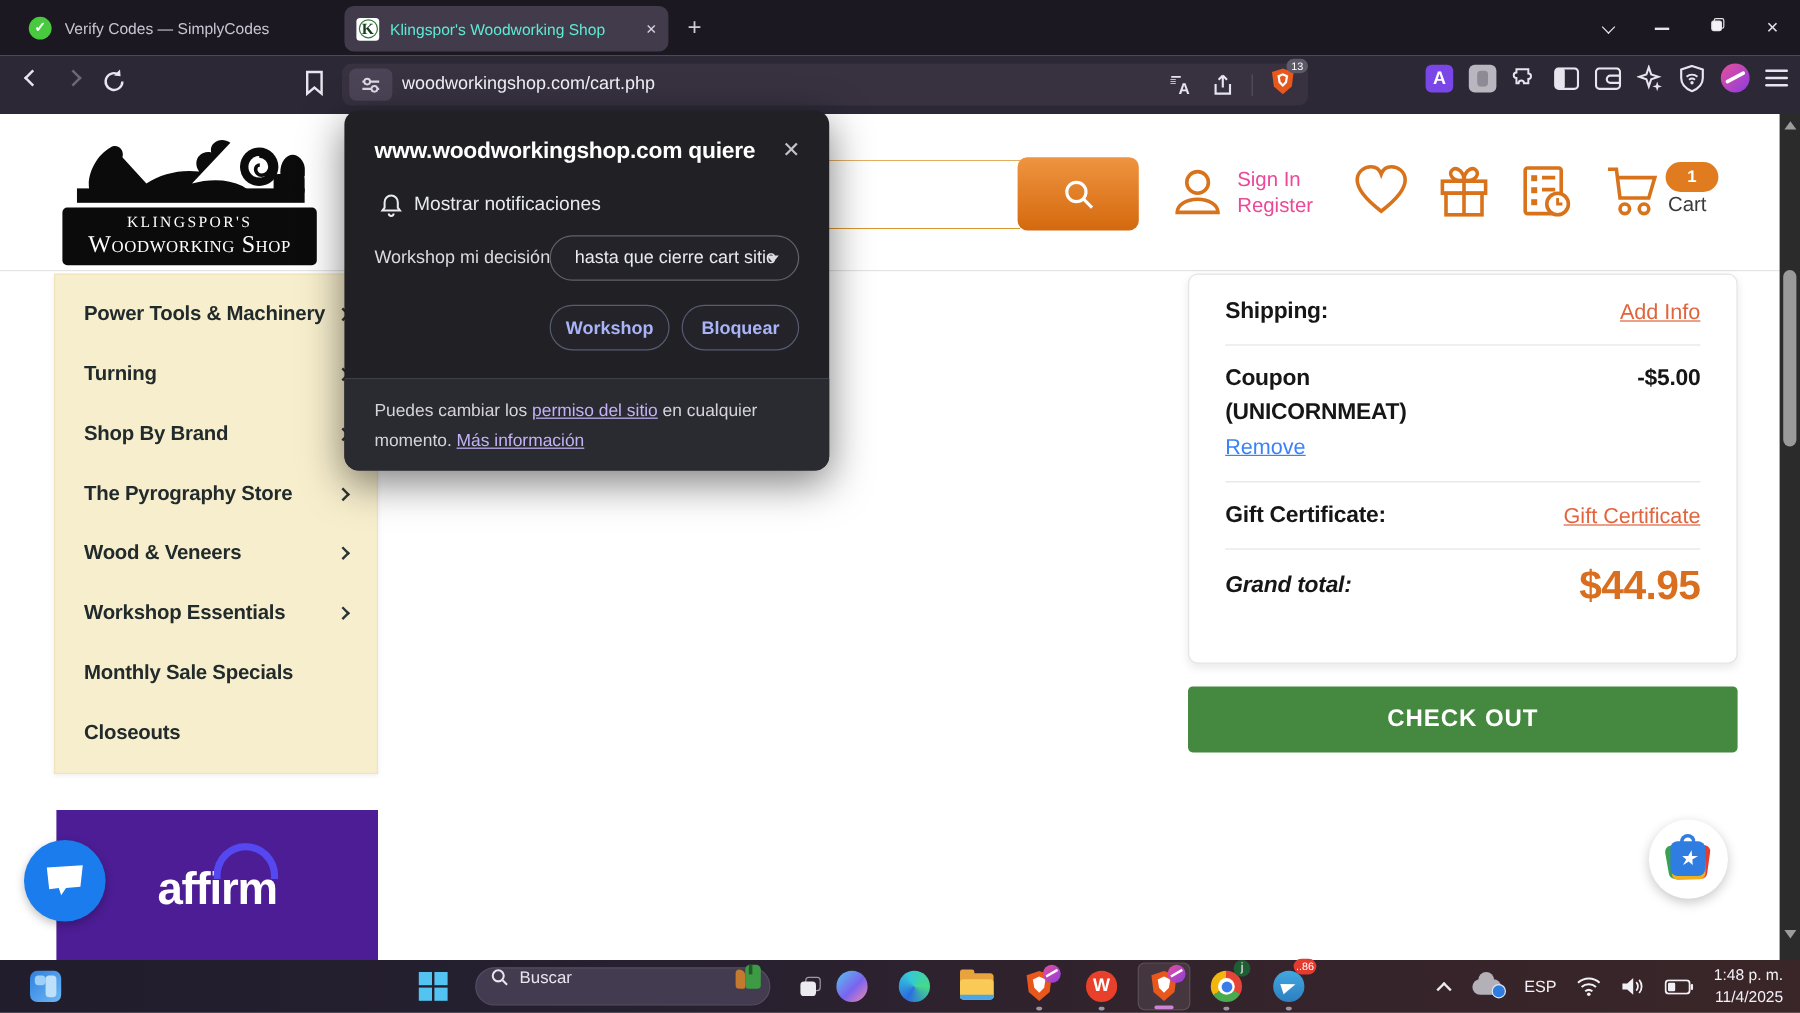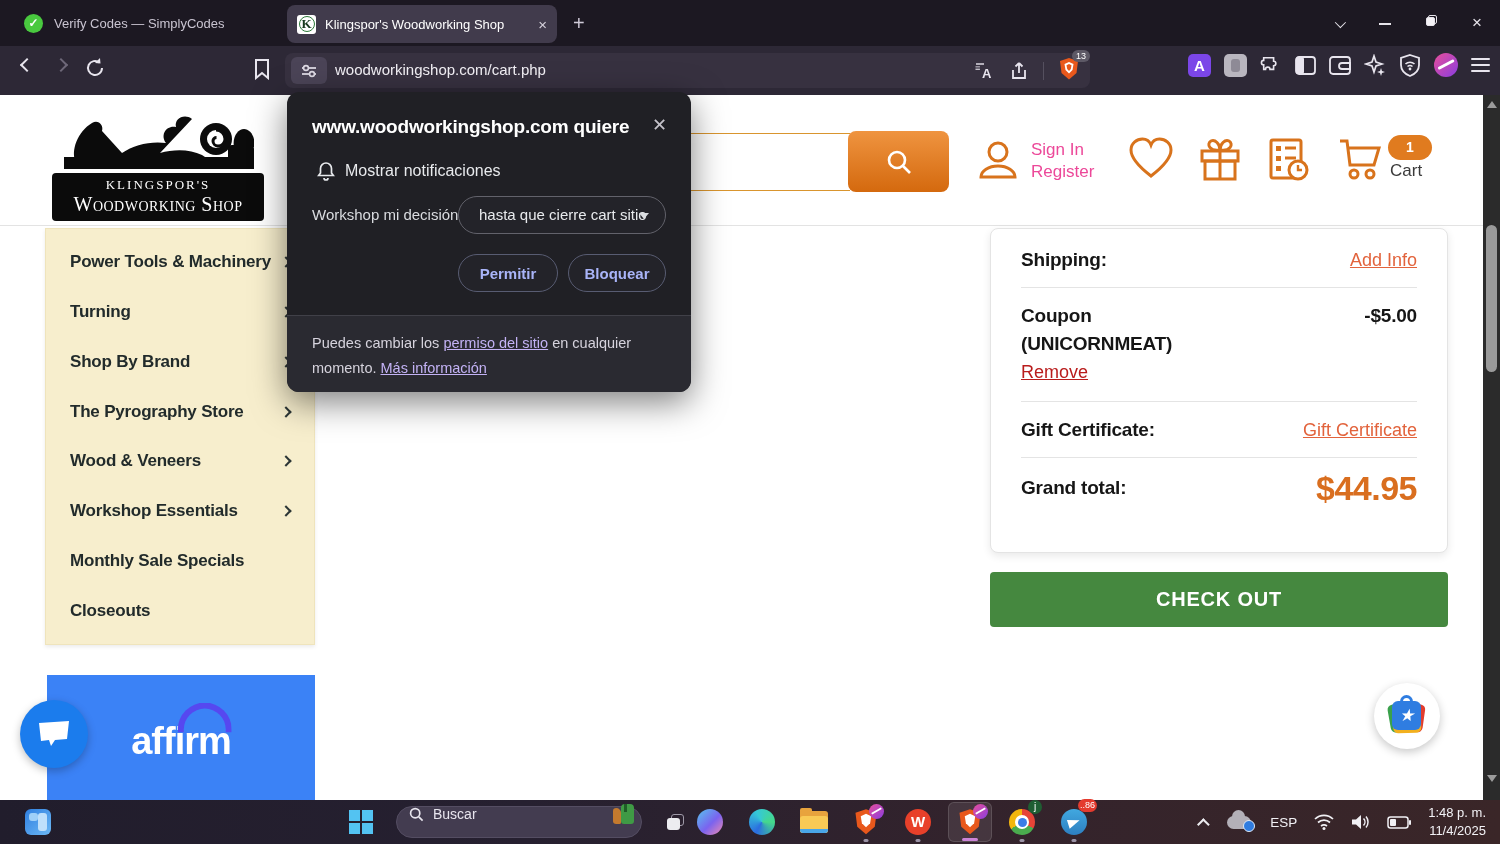--- a/index.html
+++ b/index.html
@@ -8,21 +8,21 @@
   .abs { position:absolute; }
 
   
   #tabbar { position:absolute; top:0; left:0; width:1500px; height:46px; background:#1c1822; }
   .tab-inactive { position:absolute; left:10px; top:0; height:46px; display:flex; align-items:center; gap:11px; padding:0 14px; }
   .tab-inactive .favicon { width:19px; height:19px; border-radius:50%; background:#49c93f; color:#fff; font-size:12px; font-weight:bold; display:flex; align-items:center; justify-content:center; }
   .tab-inactive .t-title { color:#c9c4d1; font-size:13px; }
   .tab-active { position:absolute; left:287px; top:5px; width:270px; height:38px; background:#413b4c; border-radius:8px; display:flex; align-items:center; gap:9px; padding:0 10px; }
   .tab-active .favicon { width:19px; height:19px; border-radius:3px; background:#fff; display:flex; align-items:center; justify-content:center; }
   .tab-active .favicon b { font-family:"Liberation Serif",serif; font-size:13px; color:#173a1e; border:1.5px solid #2d7a3a; border-radius:50%; width:16px; height:16px; line-height:13px; text-align:center; }
-  .tab-active .t-title { color:#ffffff; font-size:13px; white-space:nowrap; overflow:hidden; flex:1; }
+  .tab-active .t-title { color:#5eead4; font-size:13px; white-space:nowrap; overflow:hidden; flex:1; }
   .tab-close { color:#d6d2dc; font-size:15px; cursor:default; }
   .newtab { position:absolute; left:573px; top:12px; color:#cfcad8; font-size:20px; }
   .win-ctrls { position:absolute; right:0; top:0; height:46px; display:flex; align-items:center; }
   .wc { width:46px; text-align:center; color:#e6e3ea; font-size:14px; }
   .wc .chevd { display:inline-block; width:8px; height:8px; border-right:1.7px solid #e6e3ea; border-bottom:1.7px solid #e6e3ea; transform:rotate(45deg) translateY(-2px); }
   .wc .minim { display:inline-block; width:12px; height:1.7px; background:#e6e3ea; vertical-align:middle; }
   .wc .restore { position:relative; display:inline-block; width:11px; height:11px; }
   .wc .restore i { position:absolute; border:1.5px solid #e6e3ea; border-radius:2px; width:9px; height:9px; }
   .wc .restore i.back { left:2px; top:-2px; }
   .wc .restore i.front { left:0; top:0; background:#f4f2f6; }
@@ -67,31 +67,31 @@
   .cart-word { position:absolute; left:1390px; top:66px; font-size:17px; color:#3a3a3a; }
   .hdr-border { position:absolute; left:0; top:130px; width:1483px; height:1px; background:#e3e3e3; }
 
   
   .sidebar { position:absolute; left:45px; top:133px; width:270px; height:417px; background:#f7eecd; border:1px solid #efe4bc; box-shadow:0 2px 4px rgba(0,0,0,.08); display:flex; flex-direction:column; justify-content:space-around; padding:8px 0; }
   .mi { display:flex; align-items:center; padding:0 24px; }
   .mi-label { font-size:17px; font-weight:bold; color:#222b2b; letter-spacing:-.2px; flex:1; }
   .mi-chev { width:8px; height:8px; border-right:2px solid #2c3535; border-top:2px solid #2c3535; transform:rotate(45deg); }
 
   
-  .affirm { position:absolute; left:47px; top:580px; width:268px; height:125px; background:#3b82f6; }
+  .affirm { position:absolute; left:47px; top:580px; width:268px; height:125px; background:#4c1d95; }
   .affirm .word { position:absolute; left:50%; top:50%; transform:translate(-50%,-42%); color:#fff; font-size:38px; font-weight:bold; letter-spacing:-1px; }
   .affirm .arc { position:absolute; left:50%; top:50%; transform:translate(-6%,-118%); width:54px; height:30px; border:6px solid #5648f0; border-bottom:none; border-radius:54px 54px 0 0; }
   .chatbub { position:absolute; left:20px; top:605px; width:68px; height:68px; border-radius:50%; background:#1b7ced; box-shadow:0 3px 8px rgba(0,0,0,.25); display:flex; align-items:center; justify-content:center; }
 
   
   .summary { position:absolute; left:990px; top:133px; width:458px; height:325px; background:#fff; border:1px solid #e4e4e4; border-radius:8px; box-shadow:0 3px 8px rgba(0,0,0,.09); }
   .s-lab { font-weight:bold; font-size:19px; color:#161616; letter-spacing:-.2px; }
   .s-link { font-size:18px; color:#e2633c; text-decoration:underline; }
   .s-div { position:absolute; left:30px; right:30px; height:1px; background:#e4e4e4; }
-  .remove { font-size:18px; color:#b91c1c; text-decoration:underline; }
+  .remove { font-size:18px; color:#3b82f6; text-decoration:underline; }
   .total-val { font-size:34px; font-weight:bold; color:#d96e1f; letter-spacing:-.5px; }
   .checkout { position:absolute; left:990px; top:477px; width:458px; height:55px; background:#45883f; border:none; border-radius:4px; color:#fff; font-size:20px; font-weight:bold; letter-spacing:.8px; }
   .bagbtn { position:absolute; left:1374px; top:588px; width:66px; height:66px; border-radius:50%; background:#fff; box-shadow:0 3px 10px rgba(0,0,0,.22); }
   .bag { position:absolute; left:15px; top:14px; width:36px; height:38px; }
   .bag .b-g { position:absolute; left:0; top:6px; width:28px; height:28px; background:#3aa14c; border-radius:5px; transform:rotate(-10deg); }
   .bag .b-r { position:absolute; left:7px; top:6px; width:28px; height:28px; background:#e23d2e; border-radius:5px; transform:rotate(8deg); }
   .bag .b-y { position:absolute; left:4px; top:9px; width:28px; height:27px; background:#f2b01e; border-radius:5px; transform:rotate(-2deg); }
   .bag .b-b { position:absolute; left:3px; top:4px; width:29px; height:29px; background:#2f7de1; border-radius:6px; color:#fff; font-size:17px; text-align:center; line-height:29px; }
   .bag .b-h { position:absolute; left:11px; top:-2px; width:13px; height:12px; border:3.5px solid #2f7de1; border-bottom:none; border-radius:8px 8px 0 0; }
 
@@ -390,21 +390,21 @@
     <a class="abs s-link" style="right:30px; top:21px;">Add Info</a>
     <div class="s-div" style="top:58px;"></div>
     <span class="abs s-lab" style="left:30px; top:76px;">Coupon</span>
     <span class="abs s-lab" style="right:30px; top:76px;">-$5.00</span>
     <span class="abs s-lab" style="left:30px; top:104px;">(UNICORNMEAT)</span>
     <a class="abs remove" style="left:30px; top:133px;">Remove</a>
     <div class="s-div" style="top:172px;"></div>
     <span class="abs s-lab" style="left:30px; top:190px;">Gift Certificate:</span>
     <a class="abs s-link" style="right:30px; top:191px;">Gift Certificate</a>
     <div class="s-div" style="top:228px;"></div>
-    <span class="abs s-lab" style="left:30px; top:248px;">Grand total:</span>
+    <span class="abs s-lab" style="left:30px; top:248px;font-style:italic;">Grand total:</span>
     <span class="abs total-val" style="right:30px; top:240px;">$44.95</span>
   </div>
   <button class="checkout">CHECK OUT</button>
 
   <div class="bagbtn">
     <div class="bag">
       <i class="b-g"></i>
         <i class="b-r"></i>
         <i class="b-y"></i>
       <i class="b-h"></i>
@@ -425,21 +425,21 @@
   <svg class="d-bell" width="20" height="20" viewBox="0 0 20 20">
     <path d="M10 2 a5.5 5.5 0 0 1 5.5 5.5 V12 l1.8 2.5 H2.7 L4.5 12 V7.5 A5.5 5.5 0 0 1 10 2 Z" fill="none" stroke="#e8eaed" stroke-width="1.7"></path>
     <path d="M8 17 a2 2 0 0 0 4 0" fill="none" stroke="#e8eaed" stroke-width="1.7"></path>
   </svg>
   <div class="d-perm">Mostrar notificaciones</div>
   <div class="d-rem">Workshop mi decisión</div>
   <div class="d-drop">
     <span>hasta que cierre cart sitio</span>
     <i class="d-caret"></i>
   </div>
-  <button class="d-btn d-allow">Permitir</button>
+  <button class="d-btn d-allow">Workshop</button>
   <button class="d-btn d-block">Bloquear</button>
   <div class="d-footer"><span>Puedes cambiar los </span><a>permiso del sitio</a><span> en cualquier momento. </span><a>Más información</a></div>
 </div>
 
 <div id="taskbar">
   <div class="tb-item widgets">
       <span class="wg"></span>
     </div>
   <div class="tb-item startbtn">
       <span class="winlogo">

